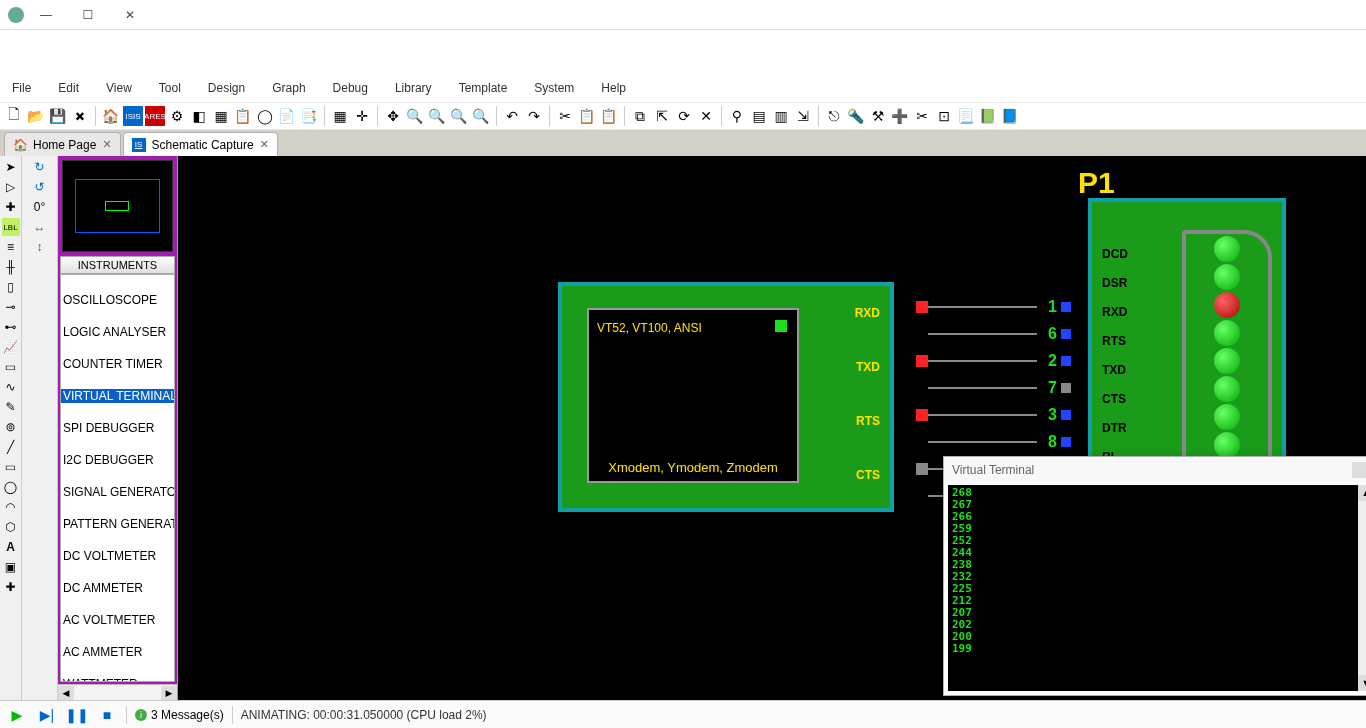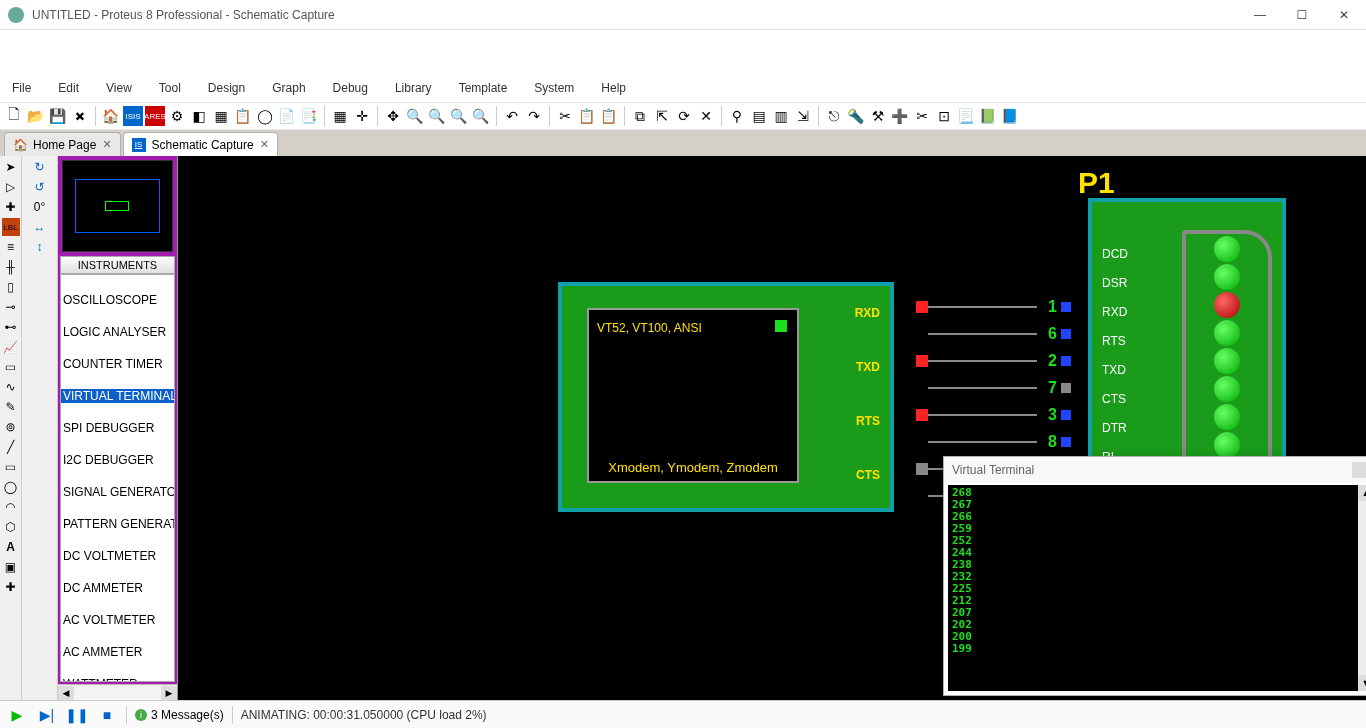--- a/index.html
+++ b/index.html
@@ -55,21 +55,21 @@
 
 .wires { position: absolute; left: 718px; top: 137px; }
 .wire-row { height: 27px; display: flex; align-items: center; }
 .wire-row .sq { width: 12px; height: 12px; margin-left: 20px; }
 .wire-row .line { height: 2px; background: #8a8a8a; flex: 1; }
 .wire-row .num { color: #1de01d; font-size: 16px; font-weight: bold; width: 20px; text-align: right; margin-right: 4px; }
 .wire-row .pin-sq { width: 10px; height: 10px; }
 
 .p1-label { position: absolute; left: 900px; top: 10px; color: #ffe100; font-size: 30px; font-weight: bold; }
 .compim { position: absolute; left: 910px; top: 42px; width: 198px; height: 360px; background: #1a9b1a; border: 4px solid #12a0a8; }
-.compim .labels { position: absolute; left: 10px; top: 45px; color: #ffffff; font-size: 19px; font-weight: normal; }
+.compim .labels { position: absolute; left: 10px; top: 45px; color: #000000; font-size: 19px; font-weight: bold; }
 .compim .labels div { height: 29px; }
 .compim .leds { position: absolute; left: 90px; top: 28px; width: 90px; height: 320px; border: 4px solid #888; border-radius: 4px 28px 28px 4px; background: #1a9b1a; }
 .compim .led { width: 26px; height: 26px; border-radius: 50%; margin: 2px auto 1px; }
 .led.green { background: radial-gradient(circle at 35% 35%, #6f6, #0a0); }
 .led.red { background: radial-gradient(circle at 35% 35%, #f66, #a00); }
 
 .vt-window { position: absolute; left: 765px; top: 300px; width: 436px; height: 240px; background: #fff; border: 1px solid #b0b0b0; box-shadow: 0 2px 10px rgba(0,0,0,0.2); }
 .vt-title { height: 26px; background: #f8f8f8; display: flex; align-items: center; padding: 0 8px; color: #666; font-size: 12px; }
 .vt-title .close-sq { margin-left: auto; width: 18px; height: 16px; background: #ddd; display: flex; align-items: center; justify-content: center; }
 .vt-body { position: absolute; left: 4px; top: 28px; right: 20px; bottom: 4px; background: #000; overflow: hidden; padding: 2px 4px; }
@@ -82,21 +82,20 @@
 .bottombar .pbtn { width: 22px; height: 20px; display: flex; align-items: center; justify-content: center; font-size: 14px; cursor: pointer; }
 .bottombar .sep { width: 1px; height: 18px; background: #ccc; }
 .bottombar .msg { display: flex; align-items: center; gap: 4px; font-size: 11px; }
 .bottombar .status { font-size: 12px; color: #333; }
 </style>
 </head>
 <body>
 
 <div class="titlebar">
   <div class="icon"></div>
-  <div class="title">UNTITLED - Proteus 8 Professional - Schematic Capture</div>
   <div class="winbtns">
     <div class="winbtn">—</div>
     <div class="winbtn">☐</div>
     <div class="winbtn">✕</div>
   </div>
 </div>
 
 <div class="menubar">
   <span class="menu-item">File</span>
   <span class="menu-item">Edit</span>
@@ -177,21 +176,21 @@
     <span class="close">✕</span>
   </div>
 </div>
 
 <div class="workspace">
 
   <div class="left-tools">
     <div class="lt">➤</div>
     <div class="lt">▷</div>
     <div class="lt">✚</div>
-    <div class="lt" style="background:#c2410c;font-size:8px;">LBL</div>
+    <div class="lt" style="background:#bef264;font-size:8px;">LBL</div>
     <div class="lt">≡</div>
     <div class="lt">╫</div>
     <div class="lt">▯</div>
     <div class="lt">⊸</div>
     <div class="lt">⊷</div>
     <div class="lt">📈</div>
     <div class="lt">▭</div>
     <div class="lt">∿</div>
     <div class="lt">✎</div>
     <div class="lt">⊚</div>

